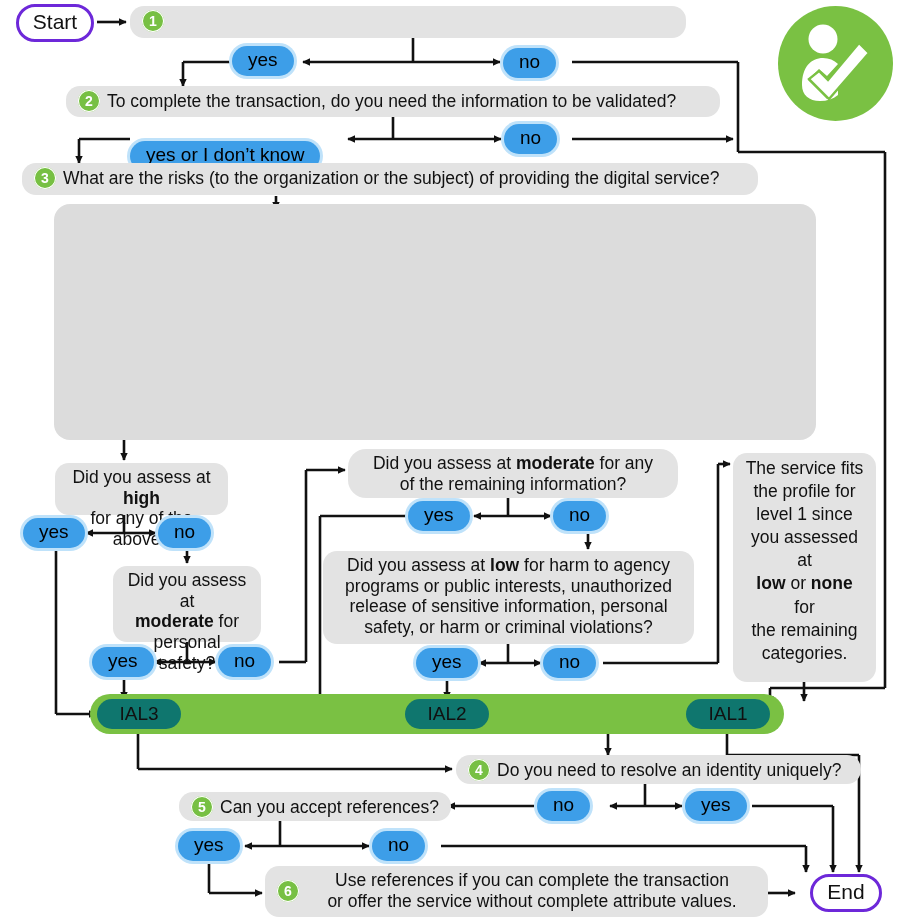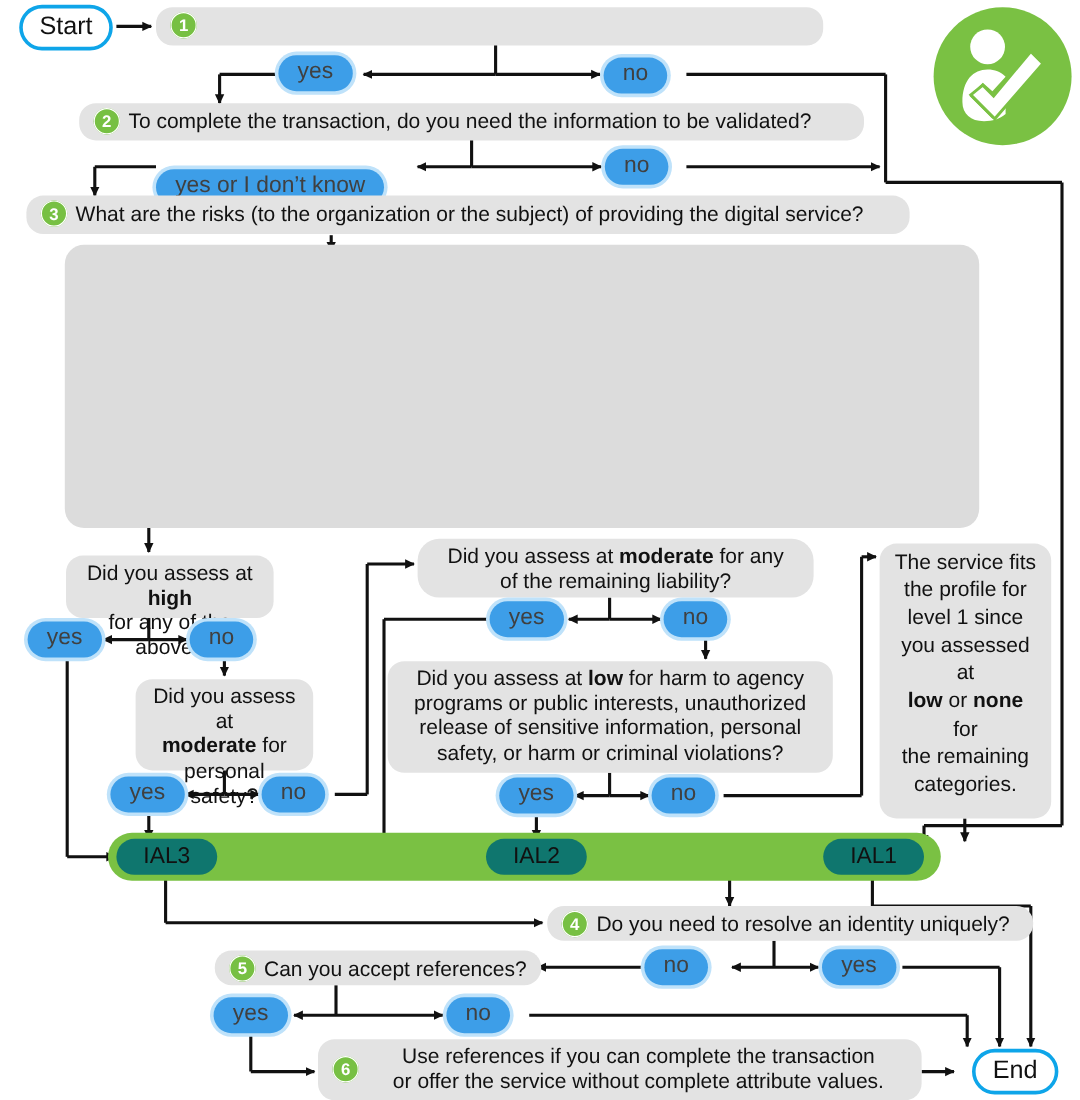--- a/index.html
+++ b/index.html
@@ -61,34 +61,34 @@
     align-items: center;
     justify-content: center;
     line-height: 1;
     box-shadow: 0 0 0 1px #ffffff inset;
   }
   .qtext { flex: 1 1 auto; }
 
   
   .pill {
     background: #3d9ee8;
-    color: #404040;
+    color: #000000;
     border-radius: 999px;
     font-size: 19px;
     font-weight: 500;
     padding: 3px 16px 5px 16px;
     text-align: center;
     box-shadow: 0 0 0 3px #bfe2fa;
     white-space: nowrap;
   }
 
   
   .stadium {
     background: #ffffff;
-    border: 3px solid #0ea5e9;
+    border: 3px solid #6d28d9;
     border-radius: 999px;
     font-size: 21px;
     color: #111;
     padding: 3px 14px 5px 14px;
     white-space: nowrap;
   }
 
   
   .ialbar {
     position: absolute;
@@ -405,21 +405,21 @@
   </div>
   <div class="node" style="left:218px; top:647px;">
     <div class="pill">no</div>
   </div>
 
   <div class="node" style="left:348px; top:449px; width:330px; height:49px;">
     <div class="qbox" style="width:100%; height:100%; flex-direction:column; justify-content:center;border-radius:18px;">
       <div>
         <span>Did you assess at </span><b>moderate</b><span> for any</span>
       </div>
-      <div>of the remaining liability?</div>
+      <div>of the remaining information?</div>
     </div>
   </div>
   <div class="node" style="left:408px; top:501px;">
     <div class="pill">yes</div>
   </div>
   <div class="node" style="left:553px; top:501px;">
     <div class="pill">no</div>
   </div>
 
   <div class="node" style="left:323px; top:551px; width:371px; height:93px;">

